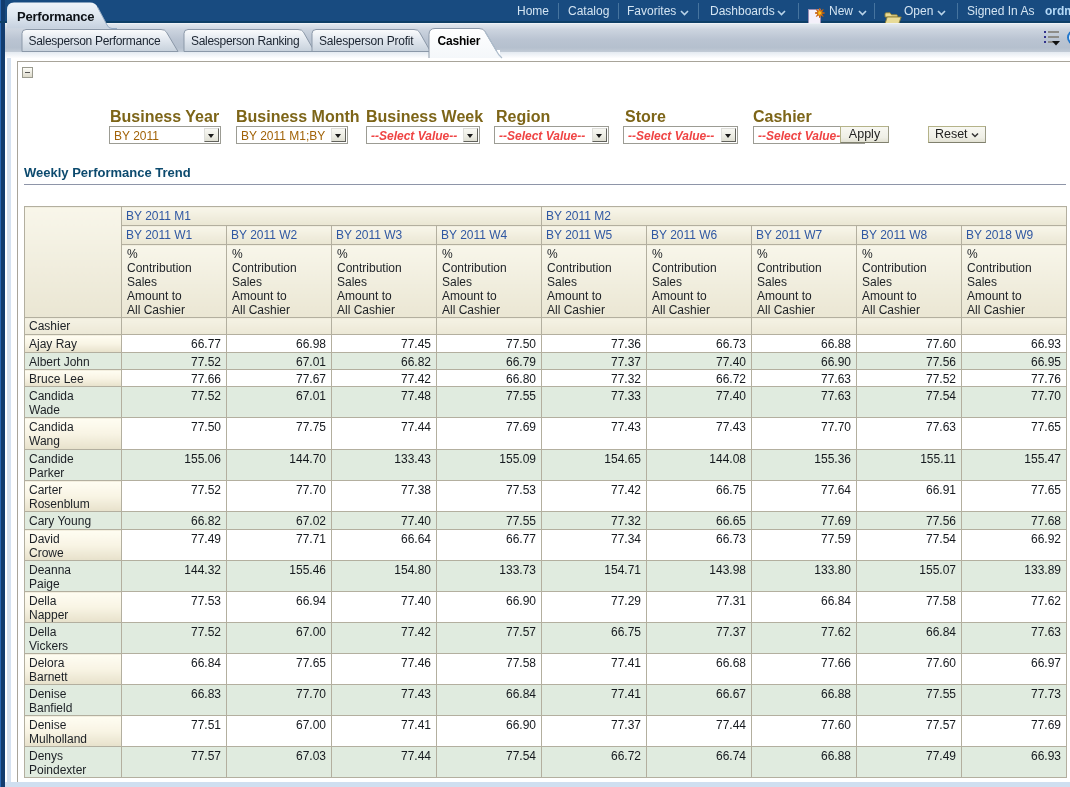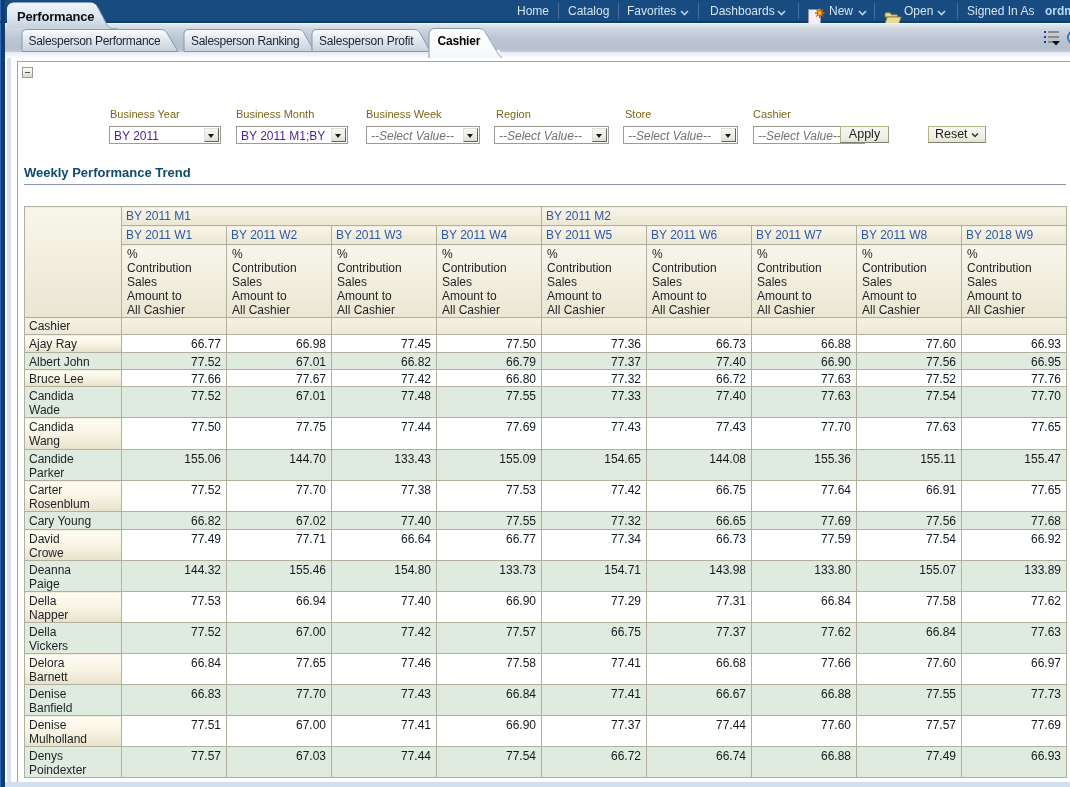--- a/index.html
+++ b/index.html
@@ -34,24 +34,24 @@
 #cbox { position:absolute; left:17px; top:61px; width:1053px; height:726px;
   border-top:1px solid #a8a49a; border-left:1px solid #a8a49a; background:#fff; }
 #leftblue { position:absolute; left:7px; top:58px; width:4px; height:729px; background:#d5e1f0; }
 #botblue { position:absolute; left:5px; top:782px; width:1065px; height:5px; background:#cfdff0; }
 
 #collapse { position:absolute; left:22px; top:67px; width:11px; height:11px;
   border:1px solid #9a9a8e; background:linear-gradient(#fefefa,#dcd9ca); }
 #collapse .mi { position:absolute; left:2px; top:4px; width:5px; height:1px; background:#555; }
 
 
-.flabel { position:absolute; top:108px; font-size:11px; font-weight:normal; color:#7d6518; white-space:nowrap; }
+.flabel { position:absolute; top:108px; font-size:16px; font-weight:bold; color:#7d6518; white-space:nowrap; }
 .dd { position:absolute; top:126px; height:18px; border:1px solid #9c9c94; background:#fff; font-size:12px; }
-.dd .txt { position:absolute; left:4px; top:2px; color:#4c1d95; white-space:nowrap; overflow:hidden; }
-.dd.dis .txt { color:#737373; font-style:italic; }
+.dd .txt { position:absolute; left:4px; top:2px; color:#a16207; white-space:nowrap; overflow:hidden; }
+.dd.dis .txt { color:#ef4444; font-style:italic;font-weight:bold; }
 .dd .ab { position:absolute; right:1px; top:1px; width:15px; height:14px;
   border:1px solid; border-color:#dededa #62625c #62625c #dededa;
   background:linear-gradient(#f8f8f3,#ececE3 60%,#dfdfd3); }
 .dd .ab:after { content:""; position:absolute; left:3px; top:5px; width:0; height:0;
   border:3.5px solid transparent; border-top:4.5px solid #1a1a1a; }
 .btn { position:absolute; top:126px; height:17px; border:1px solid #b5b389;
   border-bottom-color:#80806e; border-right-color:#9a9a86;
   background:linear-gradient(#f8f8f2,#efefe6 70%,#e2e1d3); font-size:12.5px; color:#222;
   text-align:center; line-height:14px; }
 

